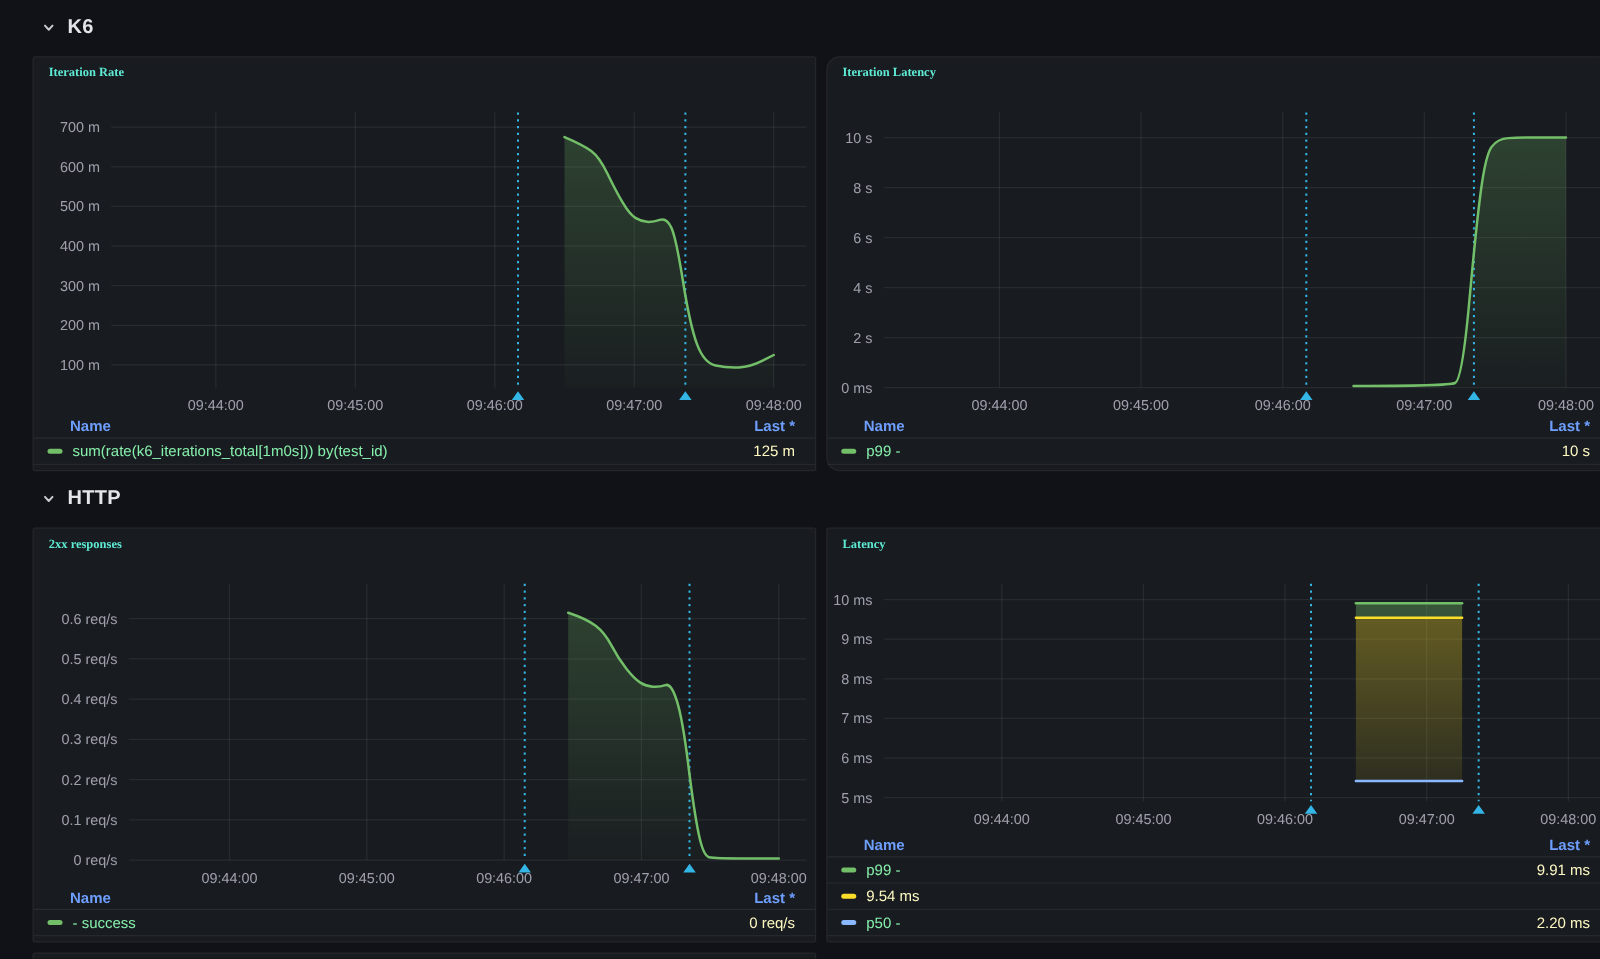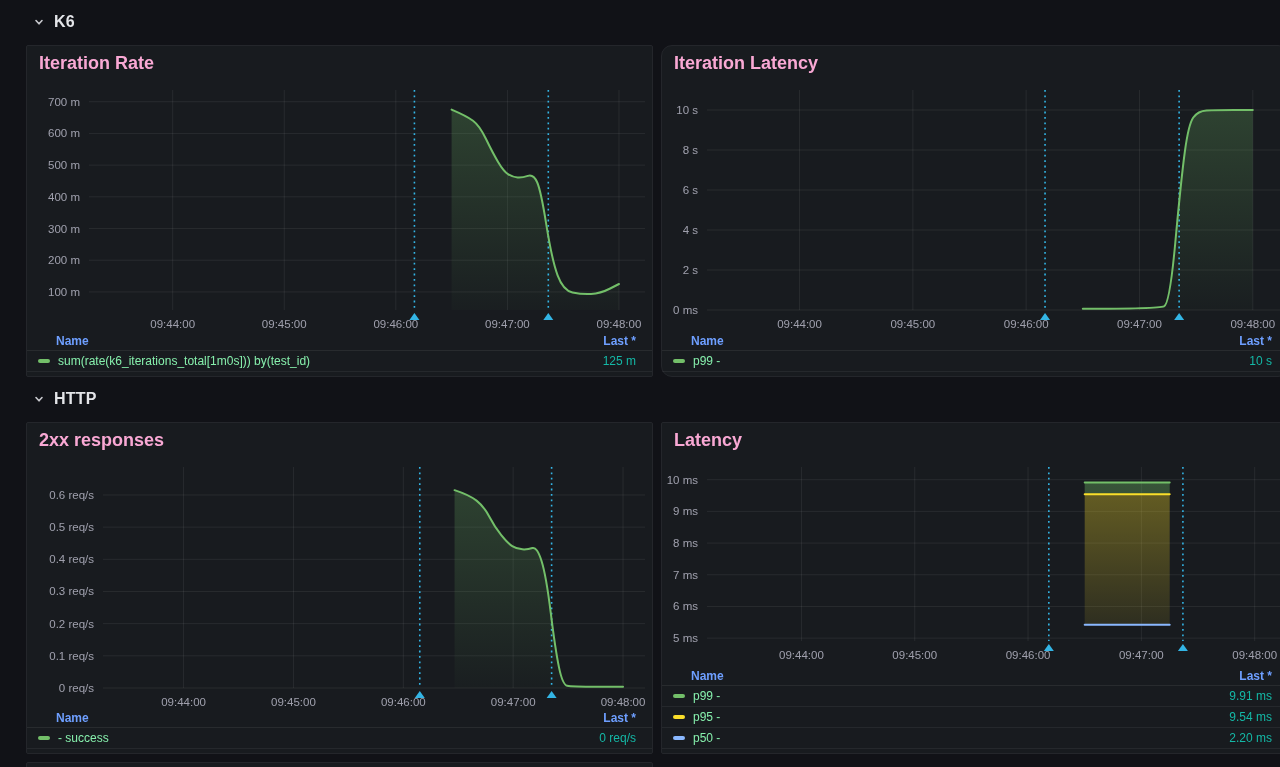--- a/index.html
+++ b/index.html
@@ -5,34 +5,34 @@
   * { margin:0; padding:0; box-sizing:border-box; }
   html,body { background:#111217; }
   body { font-family:"Liberation Sans", sans-serif; }
   #stage { position:relative; width:1280px; height:767px; background:#111217; overflow:hidden;margin-left:16px; }
 
   .section-header { position:absolute; display:flex; align-items:center; gap:8px; cursor:pointer; }
   .section-header .chev { display:flex; align-items:center; }
   .section-header .sec-title { color:#e4e5e9; font-size:16px; font-weight:700; letter-spacing:.2px; }
 
   .panel { position:absolute; background:#181b1f; border:1px solid #24262b; border-radius:2px; }
-  .panel-title { position:absolute; top:7px; left:12px; color:#f9a8d4; font-size:18px; font-weight:600; cursor:pointer; }
+  .panel-title { position:absolute; top:7px; left:12px; color:#5eead4; font-size:10px; font-weight:600; cursor:pointer;font-family:Liberation Serif, serif; }
   .chart-host { position:absolute; inset:0; }
   .chart-host svg { position:absolute; left:0; top:0; }
 
   .legend { position:absolute; left:0; right:0; bottom:4px; font-size:12px; }
   .lg-head { display:flex; justify-content:space-between; align-items:center; height:19px;
              padding:0 16px 0 29px; color:#6e9fff; font-weight:600;
              border-bottom:1px solid rgba(255,255,255,0.07); }
   .lg-head span { cursor:pointer; }
   .lg-row { display:flex; align-items:center; height:21px; padding:0 16px 0 11px;
             border-bottom:1px solid rgba(255,255,255,0.06); }
   .sw { width:12px; height:4px; border-radius:2px; margin-right:8px; flex:0 0 auto; }
   .lg-name { flex:1 1 auto; color:#86efac; white-space:nowrap; overflow:hidden; cursor:pointer; }
-  .lg-val { color:#14b8a6; text-align:right; }
+  .lg-val { color:#fef9c3; text-align:right; }
 </style>
 </head>
 <body>
 
 <div id="stage">
 
   <div class="section-header" style="left:16px; top:13px;">
     <span class="chev">
       <svg width="14" height="14" viewBox="0 0 14 14">
           <polyline points="4,5.5 7,8.8 10,5.5" fill="none" stroke="#c8c9ce" stroke-width="1.6" stroke-linecap="round" stroke-linejoin="round"></polyline>
@@ -265,21 +265,20 @@
           <span>Name</span>
           <span>Last *</span>
         </div>
         <div class="lg-row">
           <span class="sw" style="background:#73BF69"></span>
           <span class="lg-name">p99 -</span>
           <span class="lg-val">9.91 ms</span>
         </div>
         <div class="lg-row">
           <span class="sw" style="background:#FADE2A"></span>
-          <span class="lg-name">p95 -</span>
           <span class="lg-val">9.54 ms</span>
         </div>
         <div class="lg-row">
           <span class="sw" style="background:#8AB8FF"></span>
           <span class="lg-name">p50 -</span>
           <span class="lg-val">2.20 ms</span>
         </div>
       </div>
   </div>
 

